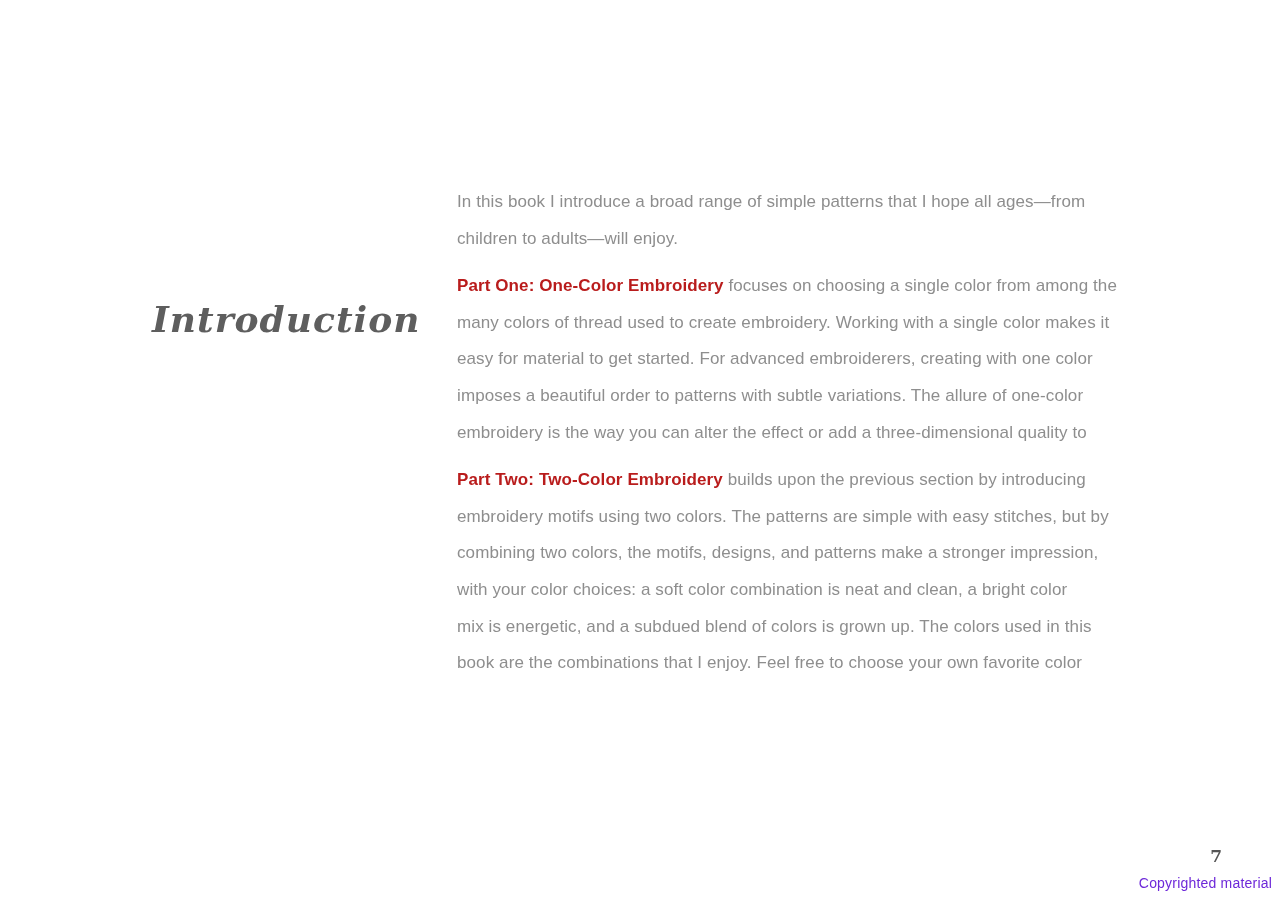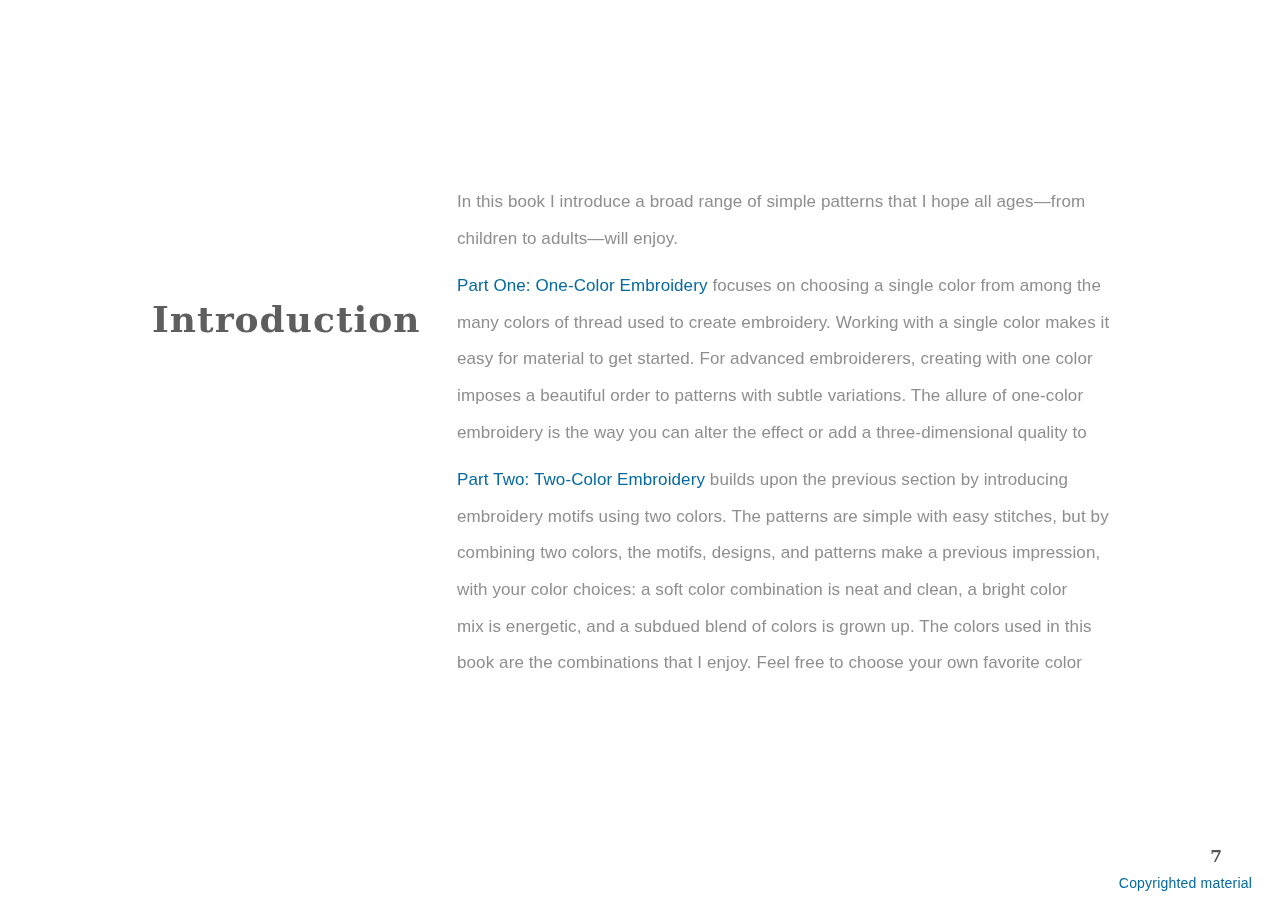--- a/index.html
+++ b/index.html
@@ -13,20 +13,21 @@
     height: 912px;
     background: #ffffff;
     overflow: hidden;
     font-family: "Liberation Sans", sans-serif;
   }
   .chapter-heading {
     position: absolute;
     left: 152px;
     top: 274px;
     font-family: "DejaVu Serif", "Liberation Serif", serif;
+    font-style: italic;
     font-size: 36px;
     letter-spacing: 1px;
     color: #5e5e5e;
     white-space: nowrap;
   }
   .body-column {
     position: absolute;
     left: 457px;
     top: 171px;
     width: 720px;
@@ -36,38 +37,38 @@
     margin: 0 0 11px 0;
   }
   .text-line {
     font-size: 17px;
     line-height: 36.6px;
     color: #8e8e8e;
     letter-spacing: 0.1px;
     white-space: nowrap;
   }
   .bold-lead {
-    font-weight: 400;
-    color: #0369a1;
+    font-weight: 700;
+    color: #b91c1c;
   }
   .page-number {
     position: absolute;
     top: 846px;
     right: 58px;
     font-family: "DejaVu Serif", "Liberation Serif", serif;
     font-weight: 700;
     font-size: 17px;
     color: #555555;
   }
   .copyright-notice {
     position: absolute;
     top: 875px;
-    right: 28px;
+    right: 8px;
     font-size: 14px;
-    color: #0369a1;
+    color: #6d28d9;
     letter-spacing: 0.2px;
   }
 </style>
 </head>
 <body>
 
 <div class="page">
 
   <h1 class="chapter-heading">Introduction</h1>
 
@@ -82,21 +83,21 @@
       <div class="text-line"><span class="bold-lead">Part One: One-Color Embroidery </span><span>focuses on choosing a single color from among the</span></div>
       <div class="text-line">many colors of thread used to create embroidery. Working with a single color makes it</div>
       <div class="text-line">easy for material to get started. For advanced embroiderers, creating with one color</div>
       <div class="text-line">imposes a beautiful order to patterns with subtle variations. The allure of one-color</div>
       <div class="text-line">embroidery is the way you can alter the effect or add a three-dimensional quality to</div>
     </div>
 
     <div class="paragraph">
       <div class="text-line"><span class="bold-lead">Part Two: Two-Color Embroidery </span><span>builds upon the previous section by introducing</span></div>
       <div class="text-line">embroidery motifs using two colors. The patterns are simple with easy stitches, but by</div>
-      <div class="text-line">combining two colors, the motifs, designs, and patterns make a previous impression,</div>
+      <div class="text-line">combining two colors, the motifs, designs, and patterns make a stronger impression,</div>
       <div class="text-line">with your color choices: a soft color combination is neat and clean, a bright color</div>
       <div class="text-line">mix is energetic, and a subdued blend of colors is grown up. The colors used in this</div>
       <div class="text-line">book are the combinations that I enjoy. Feel free to choose your own favorite color</div>
     </div>
 
   </div>
 
   <div class="page-number">7</div>
 
   <div class="copyright-notice">Copyrighted material</div>

